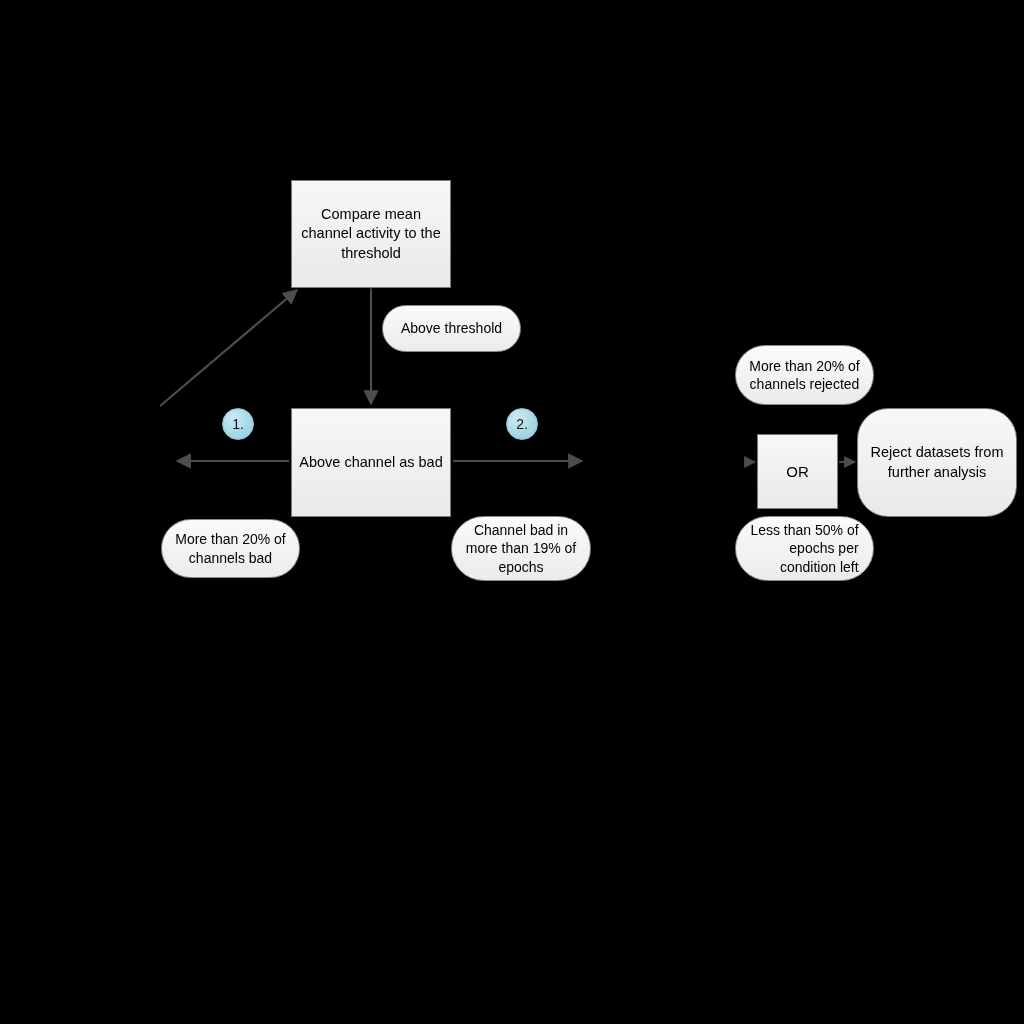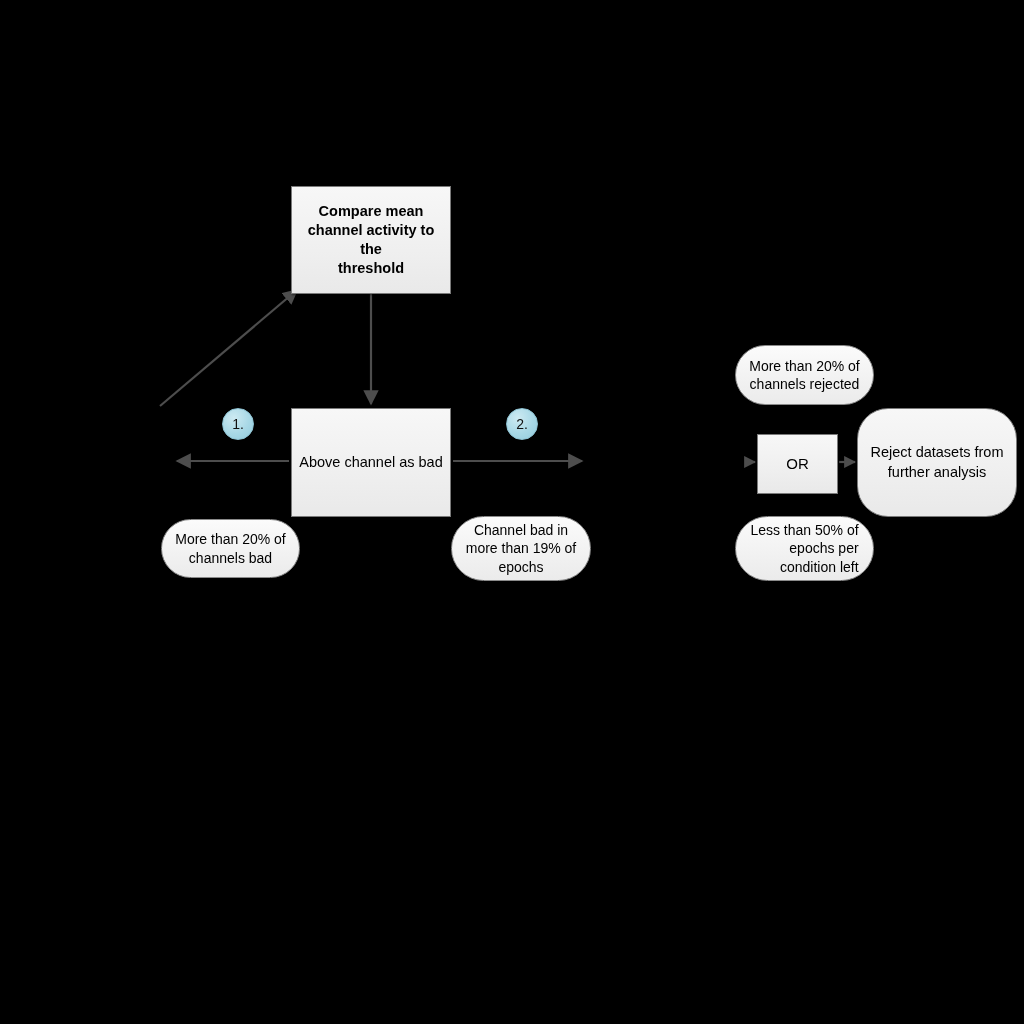--- a/index.html
+++ b/index.html
@@ -96,41 +96,44 @@
 
     <line x1="289" y1="461" x2="177" y2="461" stroke="#4d4d4d" stroke-width="2.2" marker-end="url(#arrow)"></line>
 
     <line x1="453" y1="461" x2="582" y2="461" stroke="#4d4d4d" stroke-width="2.2" marker-end="url(#arrow)"></line>
 
     <line x1="746" y1="462" x2="755" y2="462" stroke="#4d4d4d" stroke-width="2.2" marker-end="url(#arrowsm)"></line>
 
     <line x1="839" y1="462" x2="855" y2="462" stroke="#4d4d4d" stroke-width="2.2" marker-end="url(#arrowsm)"></line>
   </svg>
 
-  <div class="node" style="left:291px; top:186px; width:160px; height:108px;font-weight:bold;">
+  <div class="node" style="left:291px; top:180px; width:160px; height:108px;">
     <span>Compare mean
 channel activity to the
 threshold</span>
   </div>
 
 
   <div class="node" style="left:291px; top:408px; width:160px; height:109px;">
     <span>Above channel as bad</span>
   </div>
 
 
-  <div class="node or-node" style="left:757px; top:434px; width:81px; height:60px; z-index:7;">
+  <div class="node or-node" style="left:757px; top:434px; width:81px; height:75px; z-index:7;">
     <span>OR</span>
   </div>
 
   <div class="node" style="left:857px; top:408px; width:160px; height:109px;border-radius:31px;">
     <span>Reject datasets from
 further analysis</span>
   </div>
 
+  <div class="pill" style="left:382px; top:305px; width:139px; height:47px;">
+    <span>Above threshold</span>
+  </div>
 
   <div class="pill" style="left:161px; top:519px; width:139px; height:59px;">
     <span>More than 20% of
 channels bad</span>
   </div>
 
   <div class="pill" style="left:451px; top:516px; width:140px; height:65px;">
     <span>Channel bad in
 more than 19% of
 epochs</span>

